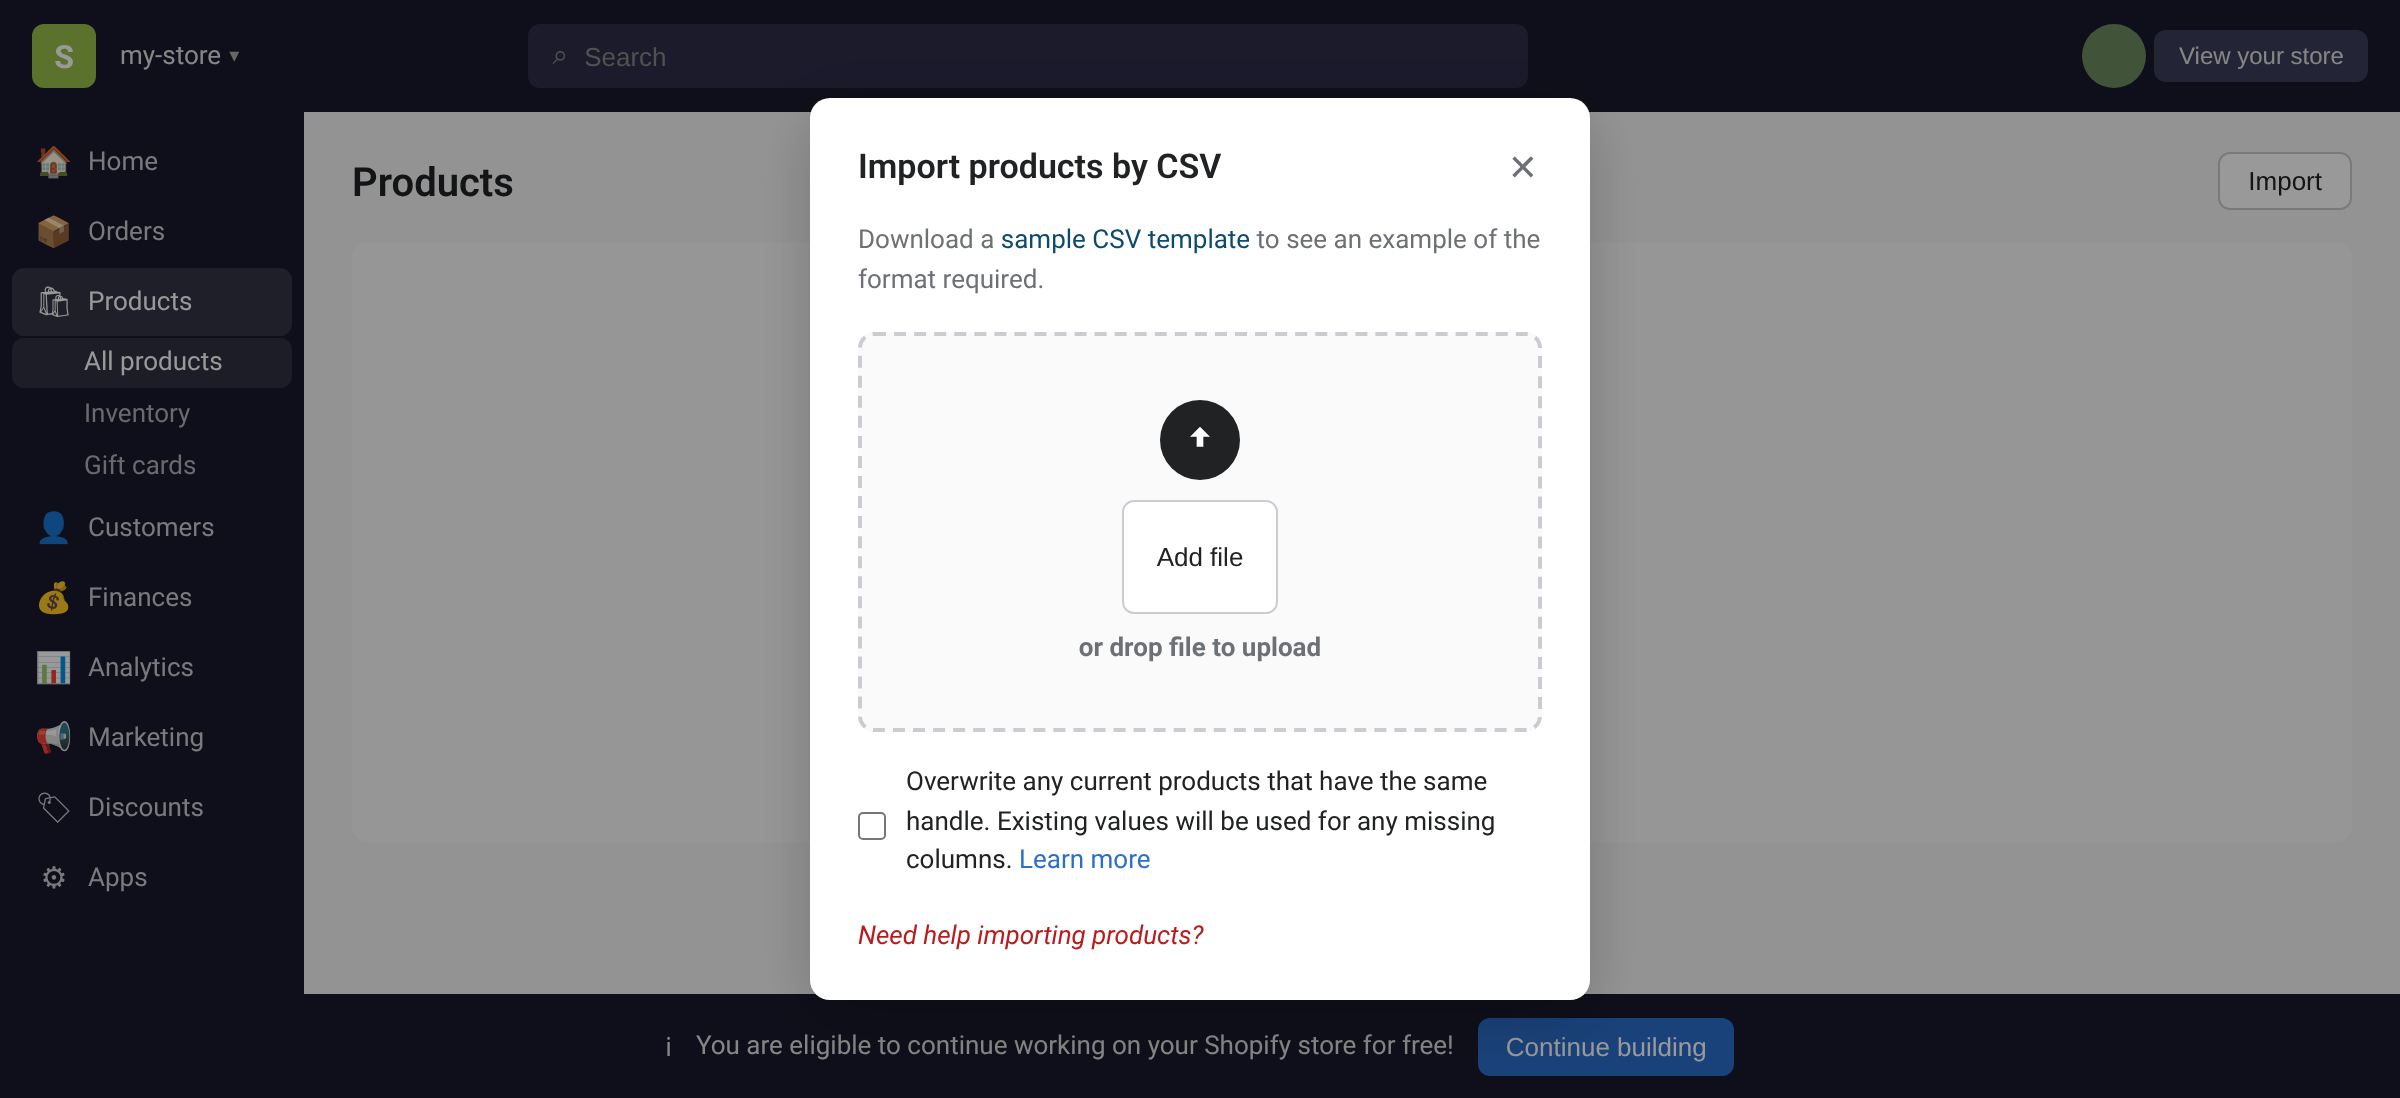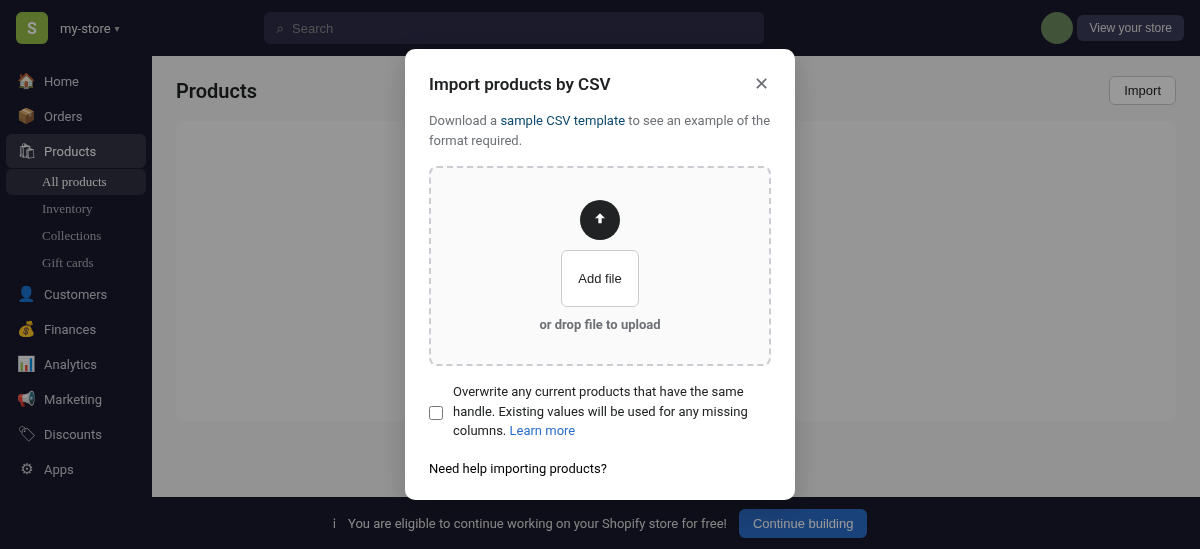--- a/index.html
+++ b/index.html
@@ -20,21 +20,21 @@
 
     
     .layout { display: flex; flex: 1; overflow: hidden; }
 
     
     .sidebar { width: 152px; background: #1a1a2e; padding: 8px 0; flex-shrink: 0; overflow-y: auto; display: flex; flex-direction: column; }
     .sidebar-item { display: flex; align-items: center; gap: 8px; padding: 8px 12px; color: #c9cdd2; font-size: 13px; cursor: pointer; border-radius: 6px; margin: 0 6px 1px; }
     .sidebar-item.active { background: rgba(255,255,255,0.12); color: #fff; }
     .sidebar-item-icon { width: 18px; height: 18px; display: flex; align-items: center; justify-content: center; font-size: 15px; flex-shrink: 0; }
     .sidebar-sub { padding: 0; }
-    .sidebar-sub-item { display: block; padding: 5px 12px 5px 36px; color: #adb1b8; font-size: 13px; cursor: pointer; border-radius: 6px; margin: 0 6px 1px; font-family: Liberation Serif, serif; }
+    .sidebar-sub-item { display: block; padding: 5px 12px 5px 36px; color: #adb1b8; font-size: 13px; cursor: pointer; border-radius: 6px; margin: 0 6px 1px; }
     .sidebar-sub-item.active { color: #fff; background: rgba(255,255,255,0.1); }
     .sidebar-spacer { flex: 1; }
 
     
     .main { flex: 1; overflow: auto; padding: 20px 24px; position: relative; background: #f6f6f7; }
     .main-header { display: flex; align-items: center; justify-content: space-between; margin-bottom: 16px; }
     .main-title { font-size: 20px; font-weight: 600; color: #202223; }
     .import-btn { background: white; border: 1px solid #c9cdd2; color: #202223; padding: 6px 14px; border-radius: 6px; font-size: 13px; cursor: pointer; }
 
     
@@ -56,21 +56,21 @@
     .drop-text { font-size: 13px; color: #6d7175; font-weight: bold; }
 
     
     .checkbox-row { display: flex; align-items: center; gap: 10px; margin-bottom: 20px; }
     .checkbox-row input[type="checkbox"] { margin-top: 2px; flex-shrink: 0; width: 14px; height: 14px; cursor: pointer; }
     .checkbox-label { font-size: 13px; color: #202223; line-height: 1.5; }
     .checkbox-label a { color: #2c6ecb; text-decoration: none; }
 
     
     .modal-footer { display: flex; align-items: center; justify-content: space-between; }
-    .help-link { color: #000000; font-size: 13px; text-decoration: none; }
+    .help-link { color: #b91c1c; font-size: 13px; text-decoration: none; font-style: italic; }
     .modal-actions { display: flex; gap: 8px; }
     .btn-cancel { background: white; border: 1px solid #c9cdd2; color: #202223; padding: 7px 14px; border-radius: 6px; font-size: 13px; cursor: pointer; }
     .btn-upload { background: white; border: 1px solid #c9cdd2; color: #202223; padding: 7px 14px; border-radius: 6px; font-size: 13px; cursor: pointer; }
 
     
     .bottom-bar { height: 52px; background: #1a1a2e; display: flex; align-items: center; justify-content: center; gap: 12px; flex-shrink: 0; color: #e0e0e0; font-size: 13px; }
     .continue-btn { background: #2c6ecb; color: white; border: none; padding: 7px 14px; border-radius: 6px; font-size: 13px; cursor: pointer; }
 
     
     .content-area { background: white; border-radius: 8px; min-height: 300px; opacity: 0.5; }
@@ -107,21 +107,20 @@
       <span class="sidebar-item-icon">📦</span>
       <span>Orders</span>
     </div>
     <div class="sidebar-item active">
       <span class="sidebar-item-icon">🛍</span>
       <span>Products</span>
     </div>
     <div class="sidebar-sub">
       <div class="sidebar-sub-item active">All products</div>
       <div class="sidebar-sub-item">Inventory</div>
-      <div class="sidebar-sub-item">Collections</div>
       <div class="sidebar-sub-item">Gift cards</div>
     </div>
     <div class="sidebar-item">
       <span class="sidebar-item-icon">👤</span>
       <span>Customers</span>
     </div>
     <div class="sidebar-item">
       <span class="sidebar-item-icon">💰</span>
       <span>Finances</span>
     </div>

